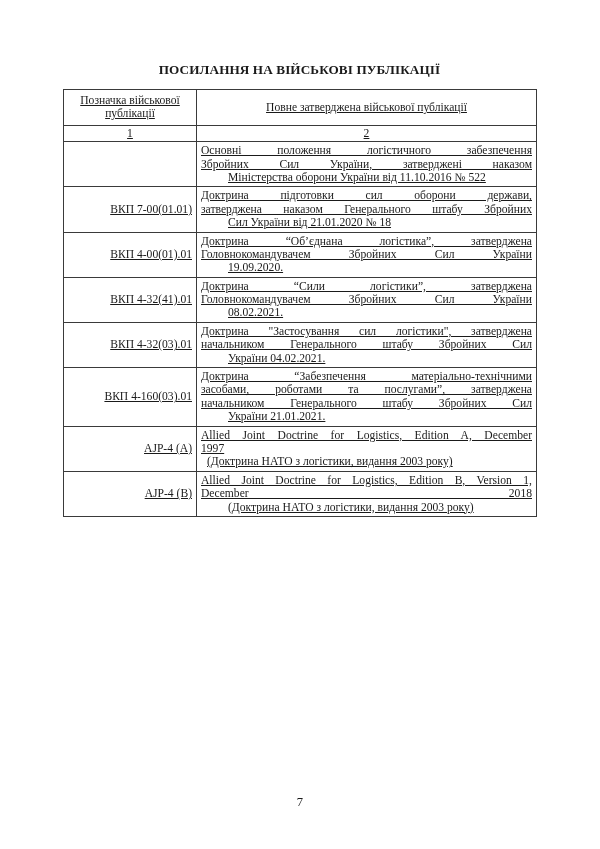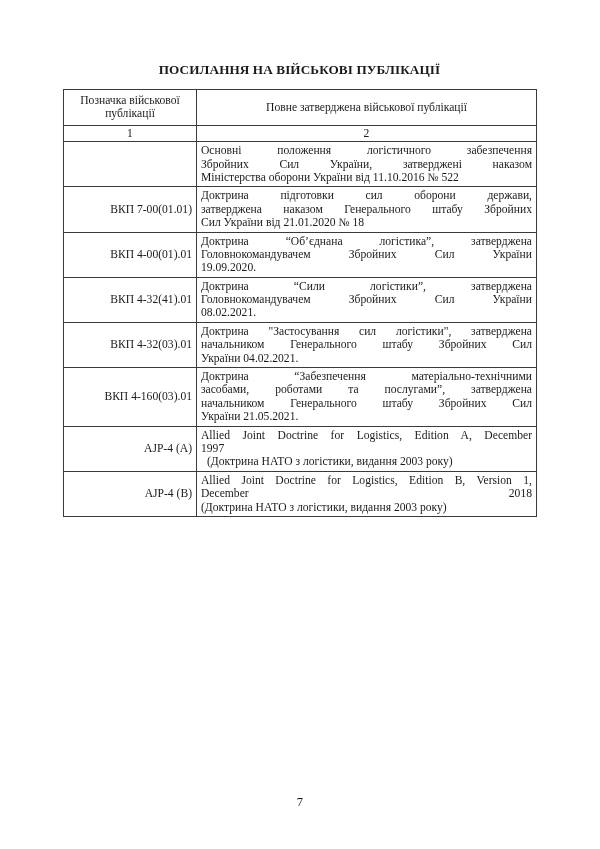--- a/index.html
+++ b/index.html
@@ -34,20 +34,21 @@
     letter-spacing: 0.1px;
     line-height: 1.15;
   }
   .pub-table {
     position: absolute;
     left: 63px;
     top: 89px;
     width: 473px;
     border-collapse: collapse;
     table-layout: fixed;
+    text-decoration: underline;
   }
   .pub-table td {
     border: 1px solid #3a3a3a;
     padding: 2px 4px 2px 4px;
     font-size: 11.6px;
     line-height: 1.155;
     vertical-align: top;
   }
   col.c-code { width: 133px; }
   col.c-name { width: 340px; }
@@ -77,20 +78,21 @@
   .name-cell .ln {
     display: block;
   }
   .name-cell .ln.j {
     text-align: justify;
     text-align-last: justify;
   }
   .name-cell .ln.last {
     text-align: left;
     text-align-last: left;
+    margin-left: 27px;
   }
   .name-cell .ln.ind {
     text-indent: 6px;
     text-align: left;
     text-align-last: left;
   }
   .page-number {
     position: absolute;
     left: 0;
     top: 795px;
@@ -159,21 +161,21 @@
             <span class="ln j">начальником Генерального штабу Збройних Сил</span>
             <span class="ln last">України 04.02.2021.</span>
           </td>
         </tr>
         <tr>
           <td class="code-cell">ВКП 4-160(03).01</td>
           <td class="name-cell">
             <span class="ln j">Доктрина “Забезпечення матеріально-технічними</span>
             <span class="ln j">засобами, роботами та послугами”, затверджена</span>
             <span class="ln j">начальником Генерального штабу Збройних Сил</span>
-            <span class="ln last">України 21.05.2021.</span>
+            <span class="ln last">України 21.01.2021.</span>
           </td>
         </tr>
         <tr>
           <td class="code-cell">AJP-4 (A)</td>
           <td class="name-cell">
             <span class="ln j">Allied Joint Doctrine for Logistics, Edition A, December</span>
             <span class="ln j">1997</span>
             <span class="ln ind">(Доктрина НАТО з логістики, видання 2003 року)</span>
           </td>
         </tr>

